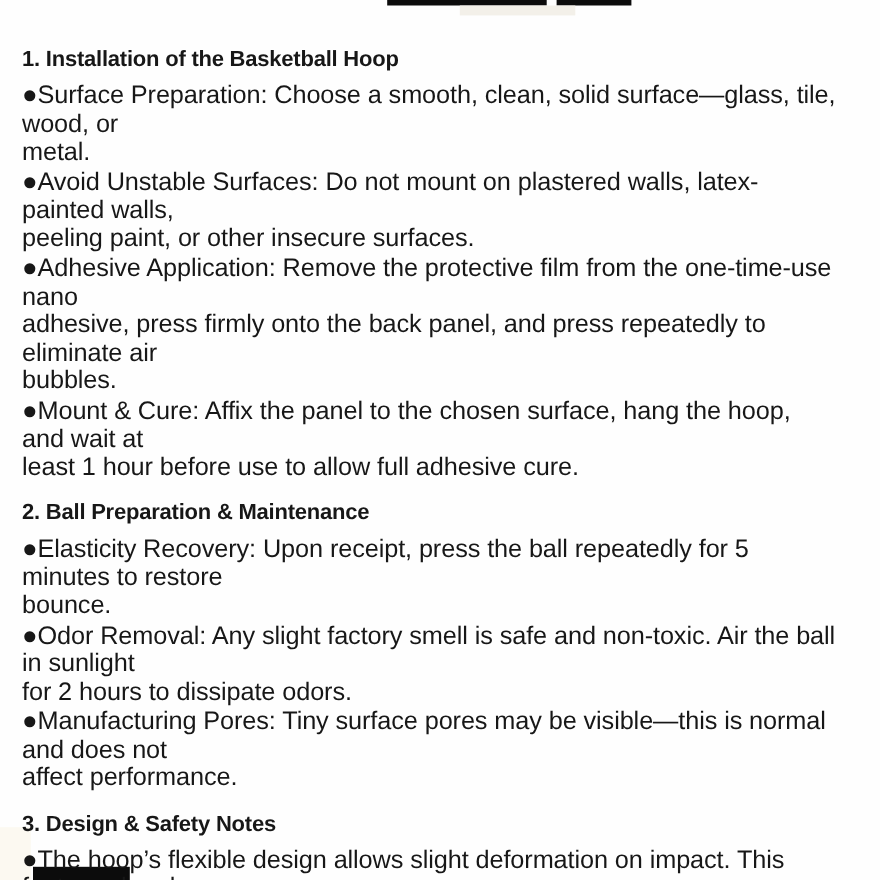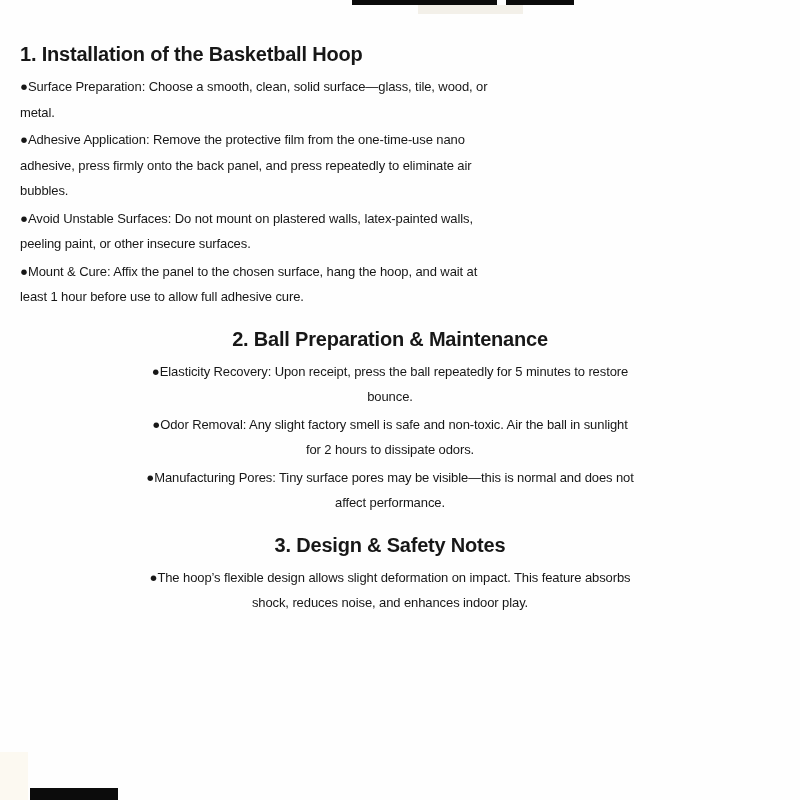--- a/index.html
+++ b/index.html
@@ -23,23 +23,23 @@
     left: 20px; top: 41px;
     width: 740px;
   }
   .section-heading {
     font-size: 20px;
     line-height: 26px;
     font-weight: bold;
     letter-spacing: -0.2px;
     margin: 0 0 7px 0;
   }
-  .section + .section { margin-top: 16px; text-align: center; }
+  .section + .section { margin-top: 16px; }
   .bullet {
-    font-size: 13px;
+    font-size: 23px;
     line-height: 25.5px;
     letter-spacing: -0.1px;
     margin: 0 0 2px 0;
   }
   .bullet .glyph {
     font-size: 1.02em;
     line-height: 1;
   }
   .bullet .txt {
     white-space: pre-line;
@@ -53,25 +53,25 @@
 <div class="top-smudge"></div>
 <div class="left-cream"></div>
 <div class="bottom-artifact"></div>
 
 <div class="doc">
 
   <div class="section">
     <h2 class="section-heading">1. Installation of the Basketball Hoop</h2>
     <p class="bullet"><span class="glyph">●</span><span class="txt">Surface Preparation: Choose a smooth, clean, solid surface—glass, tile, wood, or
 metal.</span></p>
+    <p class="bullet"><span class="glyph">●</span><span class="txt">Avoid Unstable Surfaces: Do not mount on plastered walls, latex-painted walls,
+peeling paint, or other insecure surfaces.</span></p>
     <p class="bullet"><span class="glyph">●</span><span class="txt">Adhesive Application: Remove the protective film from the one-time-use nano
 adhesive, press firmly onto the back panel, and press repeatedly to eliminate air
 bubbles.</span></p>
-    <p class="bullet"><span class="glyph">●</span><span class="txt">Avoid Unstable Surfaces: Do not mount on plastered walls, latex-painted walls,
-peeling paint, or other insecure surfaces.</span></p>
     <p class="bullet"><span class="glyph">●</span><span class="txt">Mount &amp; Cure: Affix the panel to the chosen surface, hang the hoop, and wait at
 least 1 hour before use to allow full adhesive cure.</span></p>
   </div>
 
   <div class="section">
     <h2 class="section-heading">2. Ball Preparation &amp; Maintenance</h2>
     <p class="bullet"><span class="glyph">●</span><span class="txt">Elasticity Recovery: Upon receipt, press the ball repeatedly for 5 minutes to restore
 bounce.</span></p>
     <p class="bullet"><span class="glyph">●</span><span class="txt">Odor Removal: Any slight factory smell is safe and non-toxic. Air the ball in sunlight
 for 2 hours to dissipate odors.</span></p>

